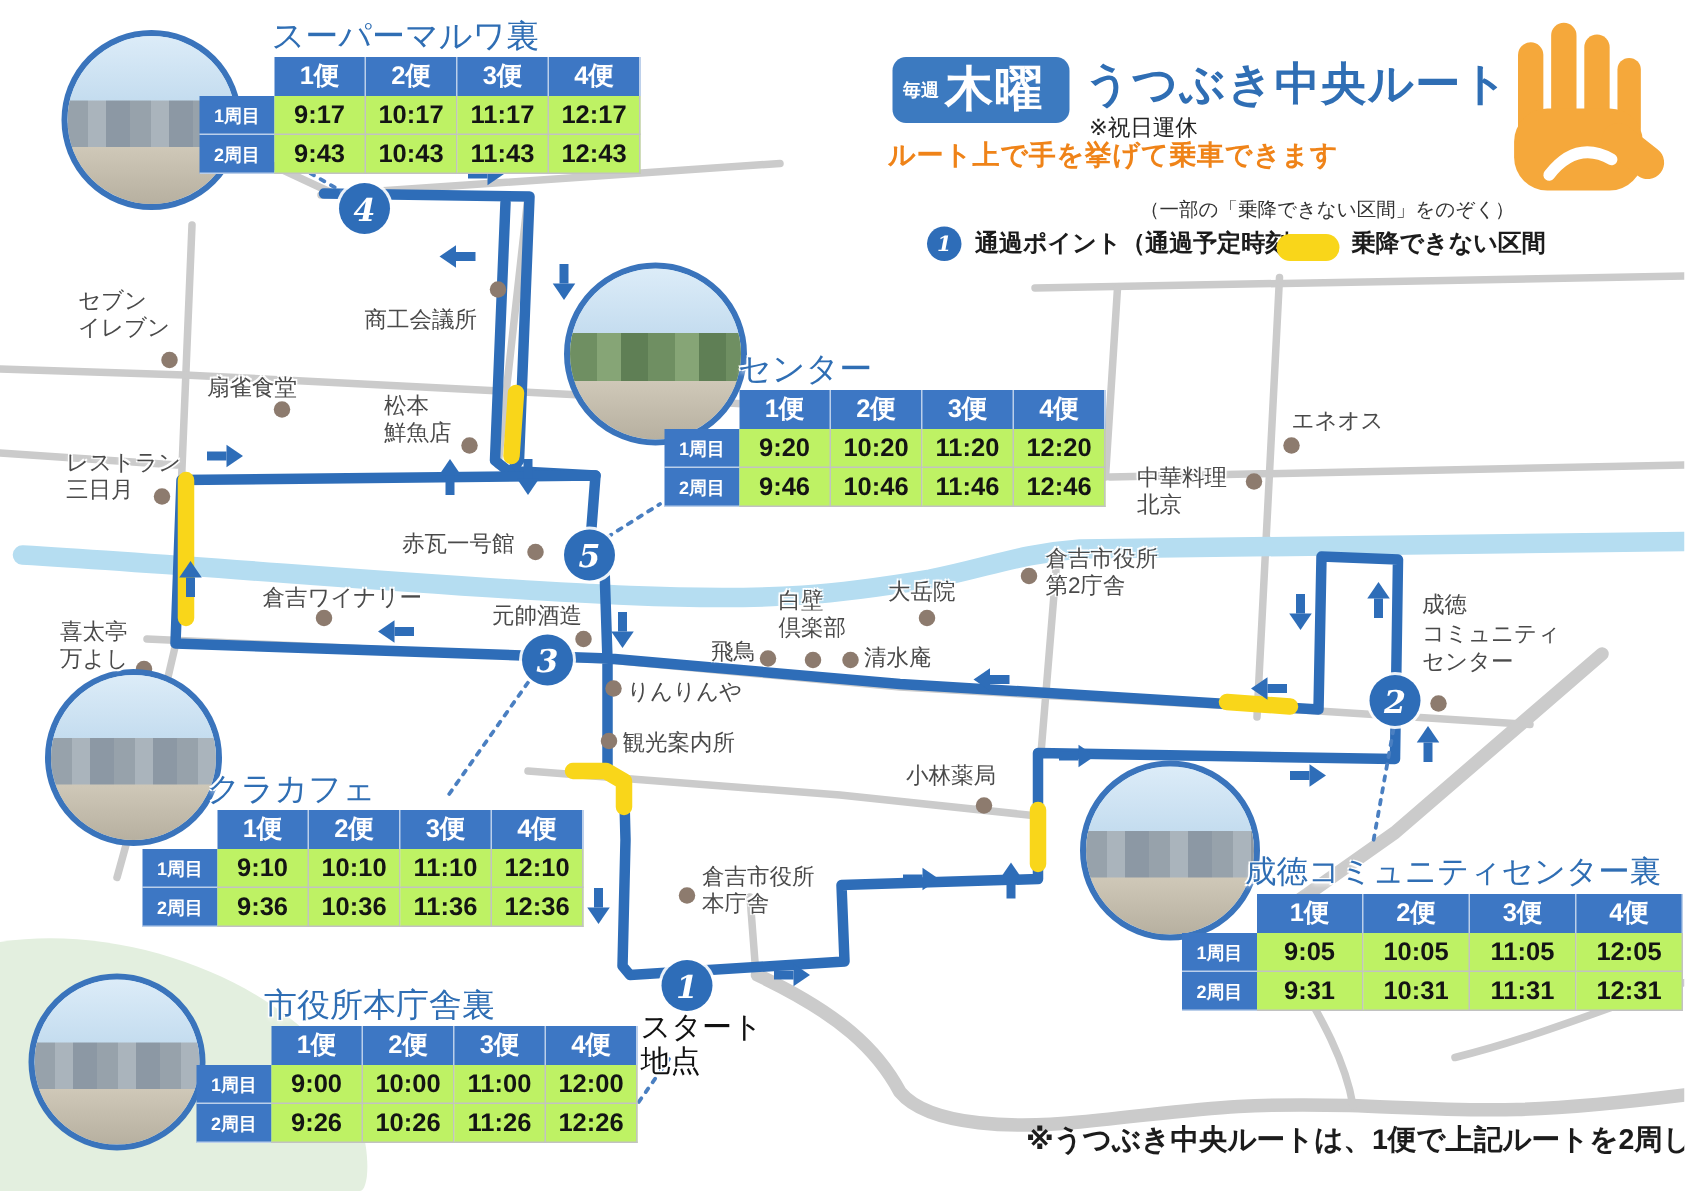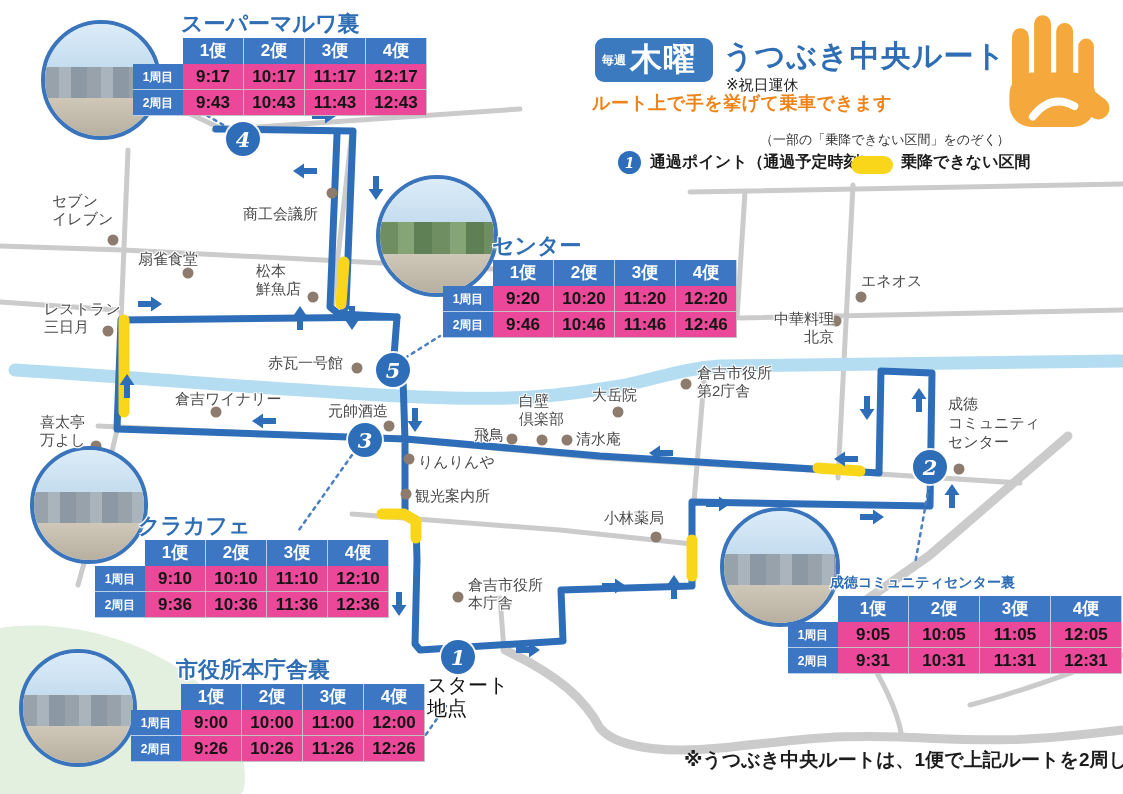--- a/index.html
+++ b/index.html
@@ -12,47 +12,47 @@
   .route{fill:none;stroke:#2e6db8;stroke-width:7;stroke-linecap:round;stroke-linejoin:round;}
   .yb{fill:none;stroke:#f9d61a;stroke-width:11;stroke-linecap:round;stroke-linejoin:round;}
   .dash{fill:none;stroke:#4a7fc1;stroke-width:2.5;stroke-dasharray:3 5;stroke-linecap:round;}
   .dot{fill:#8d7b6e;}
   .arrow{stroke:#2e6db8;stroke-width:6;}
   .arrowhead{fill:#2e6db8;stroke:none;}
   .green{fill:#e3efdf;stroke:none;}
 
   .place{position:absolute;z-index:3;color:#4a4a4a;font-size:15px;line-height:18px;white-space:pre-line;
          text-shadow:-1px -1px 0 #fff,1px -1px 0 #fff,-1px 1px 0 #fff,1px 1px 0 #fff,0 0 3px #fff;}
-  .place.center{text-align:right;width:76px;}
+  .place.center{text-align:left;width:76px;}
   .place.wide3{line-height:19px;}
 
   .photo{position:absolute;z-index:2;border-radius:50%;border:4px solid #3a74bc;overflow:hidden;background:#cfe3f2;}
   .ph-sky{position:absolute;left:0;top:0;right:0;height:52%;background:linear-gradient(#dcecf8,#bcd7ec);}
   .ph-mid{position:absolute;left:0;top:38%;right:0;height:30%;
           background:repeating-linear-gradient(90deg,#97a2ab 0 14px,#aab4bc 14px 26px,#8c98a4 26px 42px);}
   .ph-mid.trees{background:repeating-linear-gradient(90deg,#6f8f62 0 18px,#86a576 18px 34px,#5f7f55 34px 52px);}
   .ph-ground{position:absolute;left:0;bottom:0;right:0;height:34%;background:linear-gradient(#cfc8b8,#b7b0a0);}
 
   .stop-circle{position:absolute;z-index:4;width:34px;height:34px;border-radius:50%;background:#2e6db8;color:#fff;
         display:flex;align-items:center;justify-content:center;
         font-family:"DejaVu Serif","Liberation Serif",serif;font-style:italic;font-weight:bold;font-size:21px;
         box-shadow:0 0 0 2px rgba(255,255,255,.9);}
 
   .timetable{position:absolute;z-index:5;--lw:50px;--cw:61px;}
   .timetable.t-wide{--cw:71px;}
-  .tt-title{font-weight:bold;color:#2f6eb4;font-size:22px;line-height:24px;margin-left:var(--ti,0);margin-bottom:2px;
+  .tt-title{font-weight:normal;color:#2f6eb4;font-size:22px;line-height:24px;margin-left:var(--ti,0);margin-bottom:2px;
             text-shadow:-1px -1px 0 #fff,1px -1px 0 #fff,-1px 1px 0 #fff,1px 1px 0 #fff,0 2px 3px #fff;white-space:nowrap;}
-  .timetable.t-wide .tt-title{font-size:14px;}
+  .timetable.t-wide .tt-title{font-size:21px;}
   .tt-row{display:flex;height:26px;}
   .tt-corner{width:var(--lw);}
   .tt-hcell{width:var(--cw);background:#3d77c4;color:#fff;font-weight:bold;font-size:17px;line-height:26px;
             text-align:center;border-right:1px solid rgba(255,255,255,.65);box-sizing:border-box;}
   .tt-label{width:var(--lw);background:#3d77c4;color:#fff;font-weight:bold;font-size:12px;line-height:26px;
             text-align:center;border-bottom:1px solid rgba(255,255,255,.65);box-sizing:border-box;}
-  .tt-cell{width:var(--cw);background:#ec4899;color:#141414;font-weight:bold;font-size:17px;line-height:25px;
+  .tt-cell{width:var(--cw);background:#bef264;color:#141414;font-weight:bold;font-size:17px;line-height:25px;
            text-align:center;border-right:1px solid #c2c2c2;border-bottom:1px solid #c2c2c2;box-sizing:border-box;}
 
   .hdr{position:absolute;z-index:6;}
   #badge{left:595px;top:38px;width:118px;height:44px;background:#3c7ac0;border-radius:9px;display:flex;
          align-items:center;padding-left:7px;box-sizing:border-box;}
   #badge .b-small{color:#fff;font-size:12px;line-height:13px;font-weight:bold;margin-right:4px;}
   #badge .b-large{color:#fff;font-size:32px;font-weight:bold;letter-spacing:1px;}
   #main-title{left:723px;top:36px;color:#2f6eb4;font-size:30px;font-weight:bold;letter-spacing:1px;white-space:nowrap;}
   #holiday-note{left:726px;top:76px;color:#222;font-size:15px;}
   #banner{left:592px;top:91px;color:#ef8318;font-size:18px;font-weight:bold;white-space:nowrap;letter-spacing:.5px;

